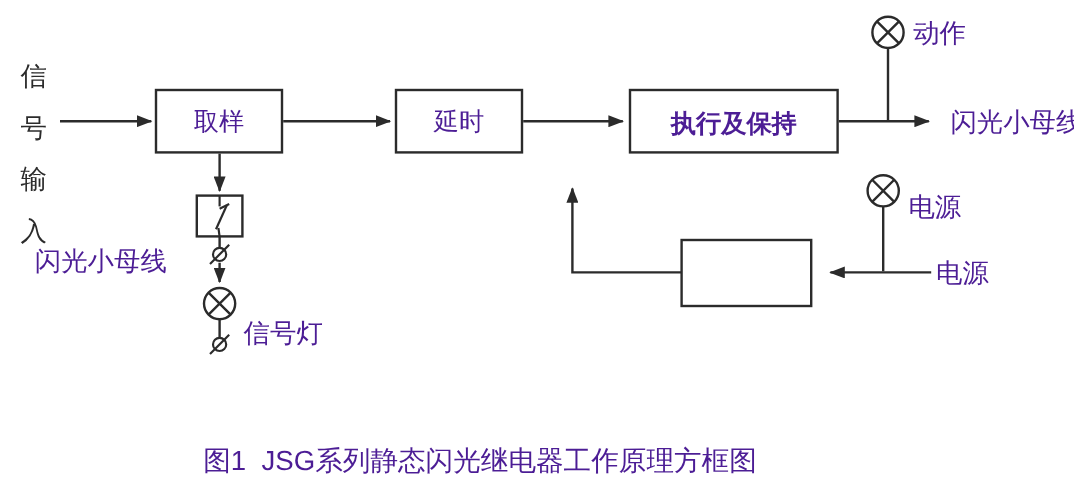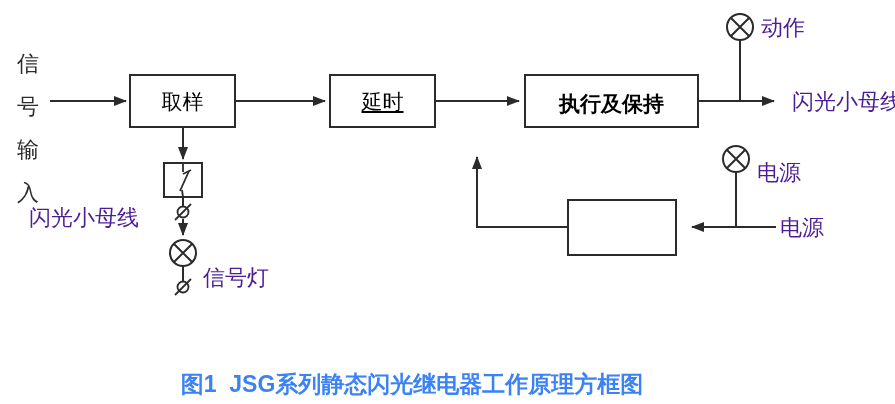--- a/index.html
+++ b/index.html
@@ -20,43 +20,43 @@
     white-space: nowrap;
     color: #4c1d95;
   }
   .box-label {
     position: absolute;
     display: flex;
     align-items: center;
     justify-content: center;
     font-size: 21px;
     line-height: 1;
-    color: #000000;
+    color: #4c1d95;
   }
   .vert-label {
     position: absolute;
     left: 17px;
     top: 53px;
     display: flex;
     flex-direction: column;
     gap: 21px;
     font-size: 22px;
     line-height: 1;
     color: #2b2b2b;
   }
   .caption {
     position: absolute;
-    left: 12px;
+    left: 0;
     top: 369px;
     width: 800px;
     text-align: center;
     font-size: 23px;
-    font-weight: 700;
+    font-weight: 400;
     white-space: pre;
-    color: #3b82f6;
+    color: #4c1d95;
   }
 </style>
 </head>
 <body>
 
 <div class="canvas">
 
   <svg class="layer" width="895" height="404" viewBox="0 0 895 404">
     <defs>
       <marker id="ah" markerWidth="7" markerHeight="5" refX="6" refY="2.5" orient="auto" markerUnits="strokeWidth">
@@ -117,21 +117,21 @@
   </svg>
 
   <div class="vert-label">
     <span>信</span>
     <span>号</span>
     <span>输</span>
     <span>入</span>
   </div>
 
   <div class="box-label" style="left:130px; top:75px; width:105px; height:52px;">取样</div>
-  <div class="box-label" style="left:330px; top:75px; width:105px; height:52px;text-decoration:underline;">延时</div>
+  <div class="box-label" style="left:330px; top:75px; width:105px; height:52px;">延时</div>
   <div class="box-label" style="left:525px; top:75px; width:173px; height:56px;font-weight:bold;">执行及保持</div>
 
   <div class="lbl" style="left:29px;  top:207px;">闪光小母线</div>
   <div class="lbl" style="left:203px; top:243px;margin-top:24px;">信号灯</div>
   <div class="lbl" style="left:761px; top:17px;">动作</div>
   <div class="lbl" style="left:757px; top:162px;">电源</div>
   <div class="lbl" style="left:780px; top:217px;">电源</div>
   <div class="lbl" style="left:792px; top:91px;">闪光小母线</div>
 
   <div class="caption">图1  JSG系列静态闪光继电器工作原理方框图</div>

